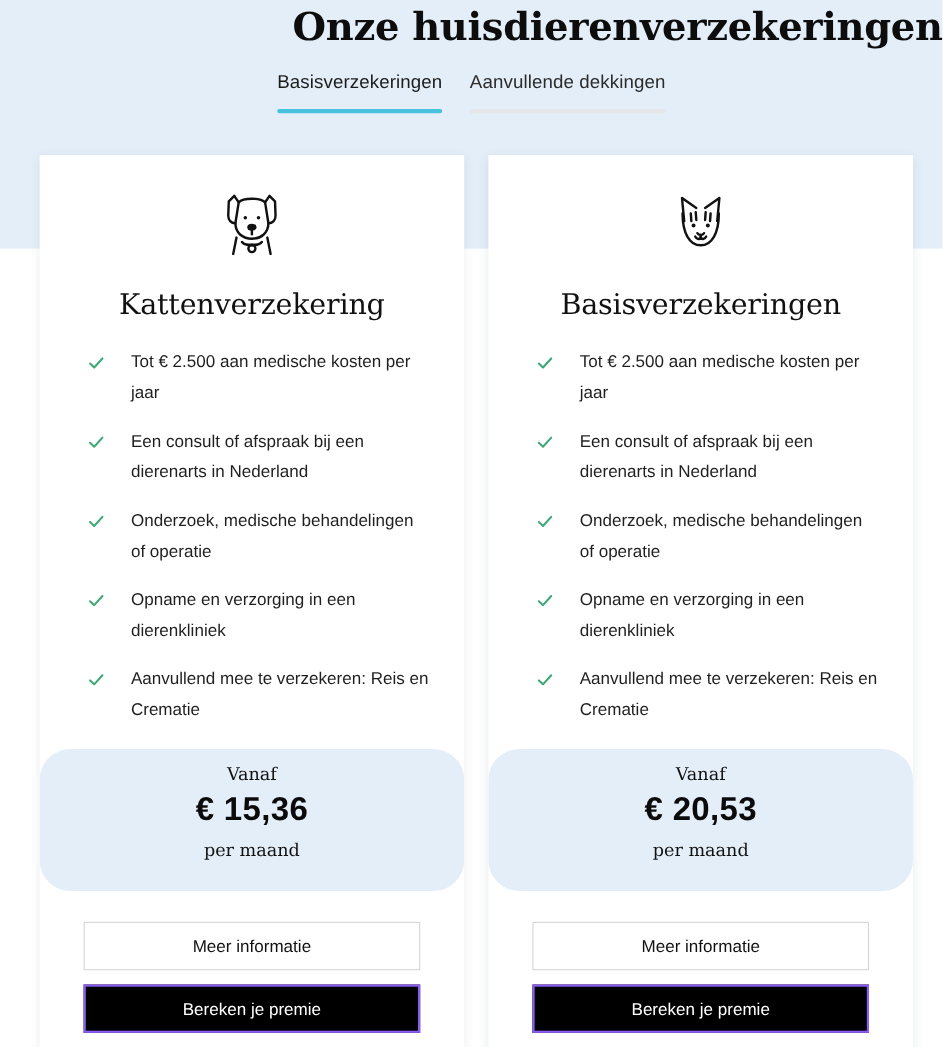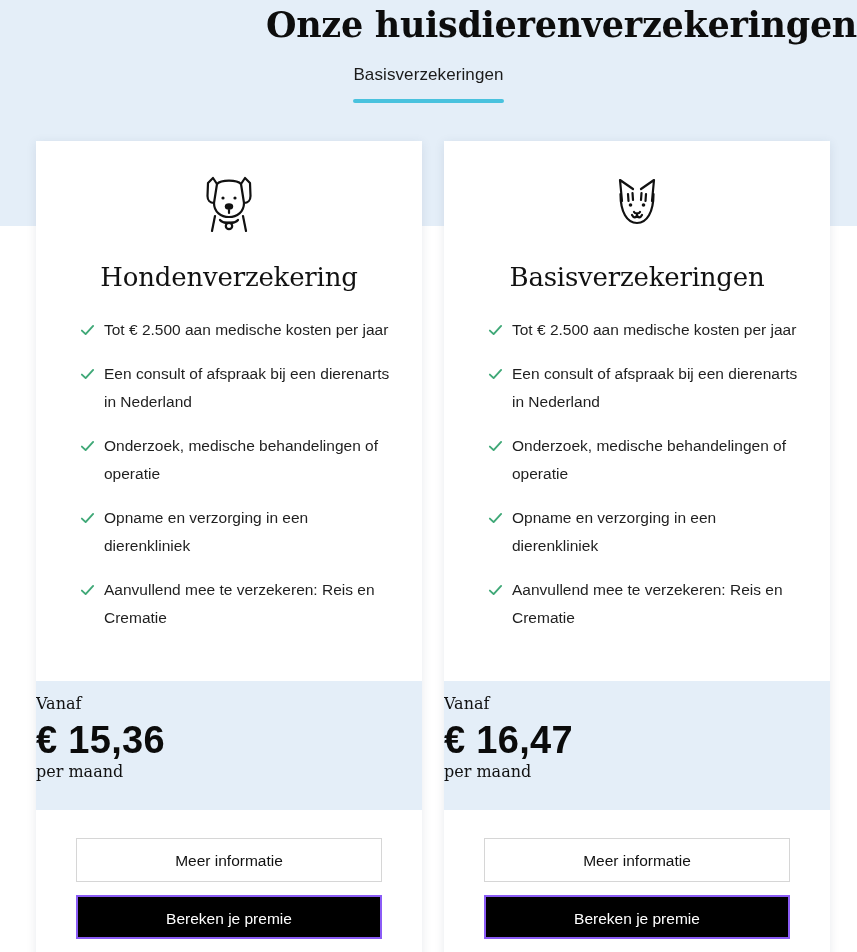--- a/index.html
+++ b/index.html
@@ -107,21 +107,21 @@
   .feature-list {
     position:absolute;
     top:175px;
     left:44px;
     width:310px;
     list-style:none;
   }
   .feature-item {
     display:flex;
     align-items:flex-start;
-    gap:9px;
+    gap:24px;
     margin-bottom:16px;
     font-size:15.5px;
     line-height:28px;
     color:#1f1f1f;
   }
   .check-icon {
     flex:0 0 auto;
     width:15px;
     height:28px;
     display:block;
@@ -129,36 +129,39 @@
   .feature-text { flex:1 1 auto; }
 
   
   .price-band {
     position:absolute;
     left:0;
     top:540px;
     width:386px;
     height:129px;
     background:#e4eef8;
+    text-align:center;
+    border-radius:28px;
   }
   .price-from {
     margin-top:13px;
     font-family:"DejaVu Serif", serif;
     font-size:16px;
     color:#111111;
   }
   .price-amount {
     margin-top:6px;
     font-family:"Liberation Sans", sans-serif;
     font-weight:700;
-    font-size:38px;
+    font-size:30px;
     color:#0b0b0b;
     letter-spacing:0.3px;
   }
   .price-period {
+    margin-top:10px;
     font-family:"DejaVu Serif", serif;
     font-size:16px;
     color:#111111;
   }
 
   
   .btn-wrap {
     position:absolute;
     left:40px;
     top:697px;
@@ -189,20 +192,24 @@
 </head>
 <body>
 
 <div id="hero-band"></div>
 
 <h1 id="page-title">Onze huisdierenverzekeringen</h1>
 
 <div id="tab-bar">
   <button class="tab active">
     <span>Basisverzekeringen</span>
+    <span class="tab-underline"></span>
+  </button>
+  <button class="tab inactive">
+    <span>Aanvullende dekkingen</span>
     <span class="tab-underline"></span>
   </button>
 </div>
 
 <div class="card" id="card-dog">
 
   <div class="card-icon">
     <svg width="52" height="58" viewBox="0 0 52 58">
       <g fill="none" stroke="#111111" stroke-width="2.2" stroke-linecap="round" stroke-linejoin="round">
         <path d="M14 10 L10 4 L5 9 L4.5 22 C4.5 26 7 29 11 29"></path>
@@ -214,21 +221,21 @@
         <path d="M26 36 L26 39"></path>
         <path d="M12 42 L9 57"></path>
         <path d="M40 42 L43 57"></path>
         <path d="M17 46 C20 50 32 50 35 46"></path>
         <path d="M21.5 48.5 L30.5 48.5"></path>
         <circle cx="26" cy="52" r="3.2"></circle>
       </g>
     </svg>
   </div>
 
-  <div class="card-title">Hondenverzekering</div>
+  <div class="card-title">Kattenverzekering</div>
 
   <ul class="feature-list">
     <li class="feature-item">
       <svg class="check-icon" viewBox="0 0 16 16">
           <path d="M2 8.6 L6 12.4 L14 3.6" fill="none" stroke="#3fa877" stroke-width="2" stroke-linecap="round" stroke-linejoin="round"></path>
         </svg>
       <span class="feature-text">Tot € 2.500 aan medische kosten per jaar</span>
     </li>
     <li class="feature-item">
       <svg class="check-icon" viewBox="0 0 16 16">
@@ -319,21 +326,21 @@
     <li class="feature-item">
       <svg class="check-icon" viewBox="0 0 16 16">
           <path d="M2 8.6 L6 12.4 L14 3.6" fill="none" stroke="#3fa877" stroke-width="2" stroke-linecap="round" stroke-linejoin="round"></path>
         </svg>
       <span class="feature-text">Aanvullend mee te verzekeren: Reis en Crematie</span>
     </li>
   </ul>
 
   <div class="price-band">
     <div class="price-from">Vanaf</div>
-    <div class="price-amount">€ 16,47</div>
+    <div class="price-amount">€ 20,53</div>
     <div class="price-period">per maand</div>
   </div>
 
   <div class="btn-wrap">
     <button class="btn btn-secondary">Meer informatie</button>
     <button class="btn btn-primary">Bereken je premie</button>
   </div>
 </div>
 
 </body></html>

